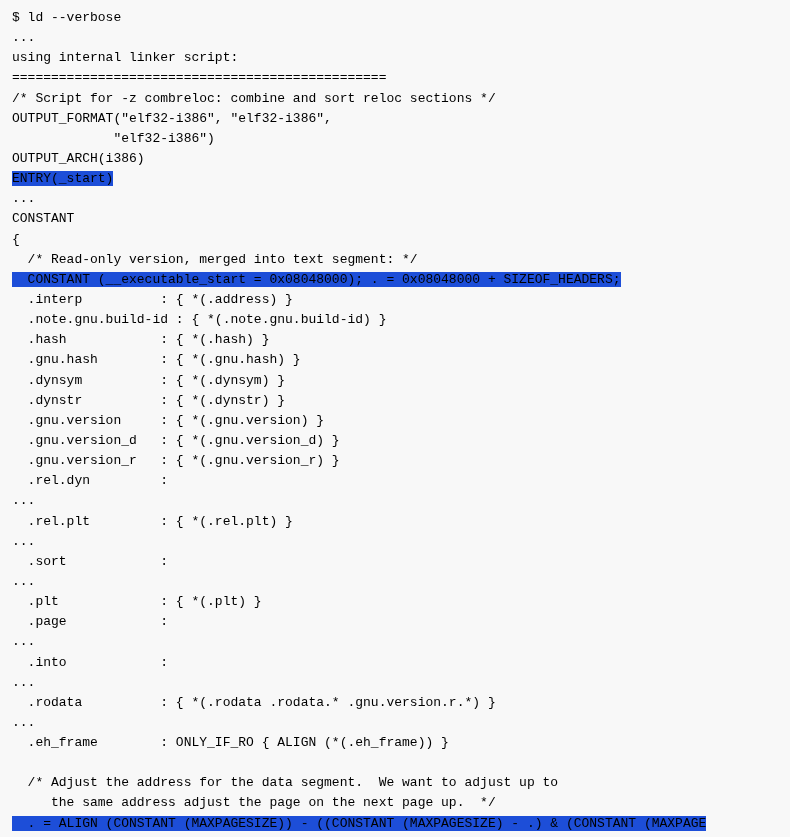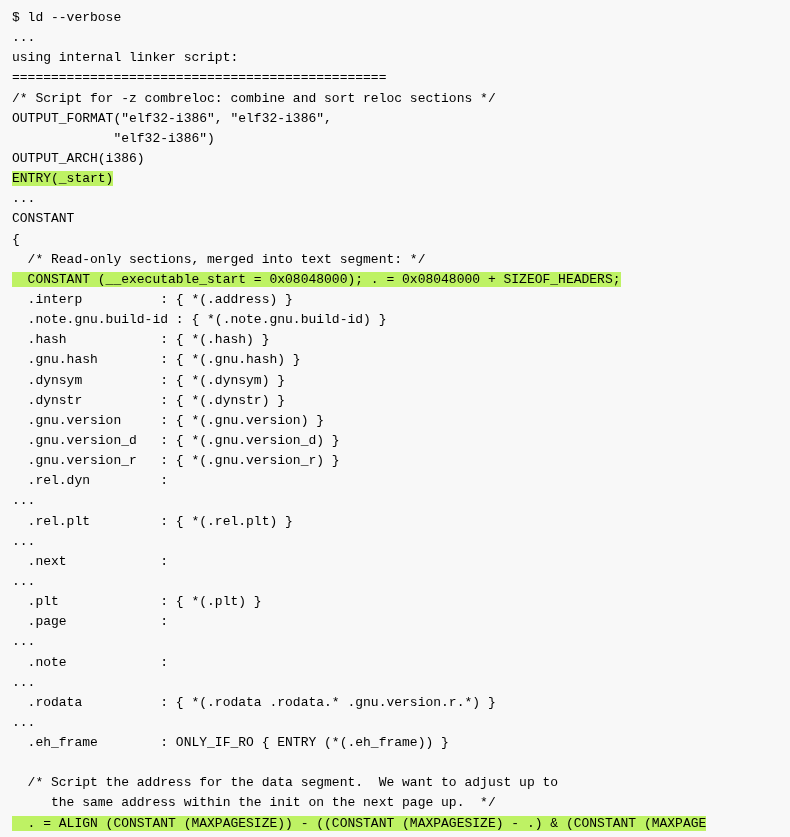--- a/index.html
+++ b/index.html
@@ -16,67 +16,67 @@
       min-height: 837px;
     }
     .code-block {
       background: #f8f8f8;
       padding: 8px 12px;
       white-space: pre;
       line-height: 1.55;
       overflow-x: hidden;
     }
     .highlight-yellow {
-      background-color: #bef264;
+      background-color: #1d4ed8;
       display: inline;
     }
   </style>
 </head>
 <body>
 
 <div class="code-block" id="code-container"><span>$ ld --verbose</span>
 <span>...</span>
 <span>using internal linker script:</span>
 <span>================================================</span>
 <span>/* Script for -z combreloc: combine and sort reloc sections */</span>
 <span>OUTPUT_FORMAT("elf32-i386", "elf32-i386",</span>
 <span>             "elf32-i386")</span>
 <span>OUTPUT_ARCH(i386)</span>
 <span class="highlight-yellow">ENTRY(_start)</span>
 <span>...</span>
 <span>CONSTANT</span>
 <span>{</span>
-<span>  /* Read-only sections, merged into text segment: */</span>
+<span>  /* Read-only version, merged into text segment: */</span>
 <span class="highlight-yellow">  CONSTANT (__executable_start = 0x08048000); . = 0x08048000 + SIZEOF_HEADERS;</span>
 <span>  .interp          : { *(.address) }</span>
 <span>  .note.gnu.build-id : { *(.note.gnu.build-id) }</span>
 <span>  .hash            : { *(.hash) }</span>
 <span>  .gnu.hash        : { *(.gnu.hash) }</span>
 <span>  .dynsym          : { *(.dynsym) }</span>
 <span>  .dynstr          : { *(.dynstr) }</span>
 <span>  .gnu.version     : { *(.gnu.version) }</span>
 <span>  .gnu.version_d   : { *(.gnu.version_d) }</span>
 <span>  .gnu.version_r   : { *(.gnu.version_r) }</span>
 <span>  .rel.dyn         :</span>
 <span>...</span>
 <span>  .rel.plt         : { *(.rel.plt) }</span>
 <span>...</span>
-<span>  .next            :</span>
+<span>  .sort            :</span>
 <span>...</span>
 <span>  .plt             : { *(.plt) }</span>
 <span>  .page            :</span>
 <span>...</span>
-<span>  .note            :</span>
+<span>  .into            :</span>
 <span>...</span>
 <span>  .rodata          : { *(.rodata .rodata.* .gnu.version.r.*) }</span>
 <span>...</span>
-<span>  .eh_frame        : ONLY_IF_RO { ENTRY (*(.eh_frame)) }</span>
+<span>  .eh_frame        : ONLY_IF_RO { ALIGN (*(.eh_frame)) }</span>
 <span></span>
-<span>  /* Script the address for the data segment.  We want to adjust up to</span>
-<span>     the same address within the init on the next page up.  */</span>
+<span>  /* Adjust the address for the data segment.  We want to adjust up to</span>
+<span>     the same address adjust the page on the next page up.  */</span>
 <span class="highlight-yellow">  . = ALIGN (CONSTANT (MAXPAGESIZE)) - ((CONSTANT (MAXPAGESIZE) - .) &amp; (CONSTANT (MAXPAGE</span>
 <span>...</span>
 
 
 
 
 
 
 
 </div>

